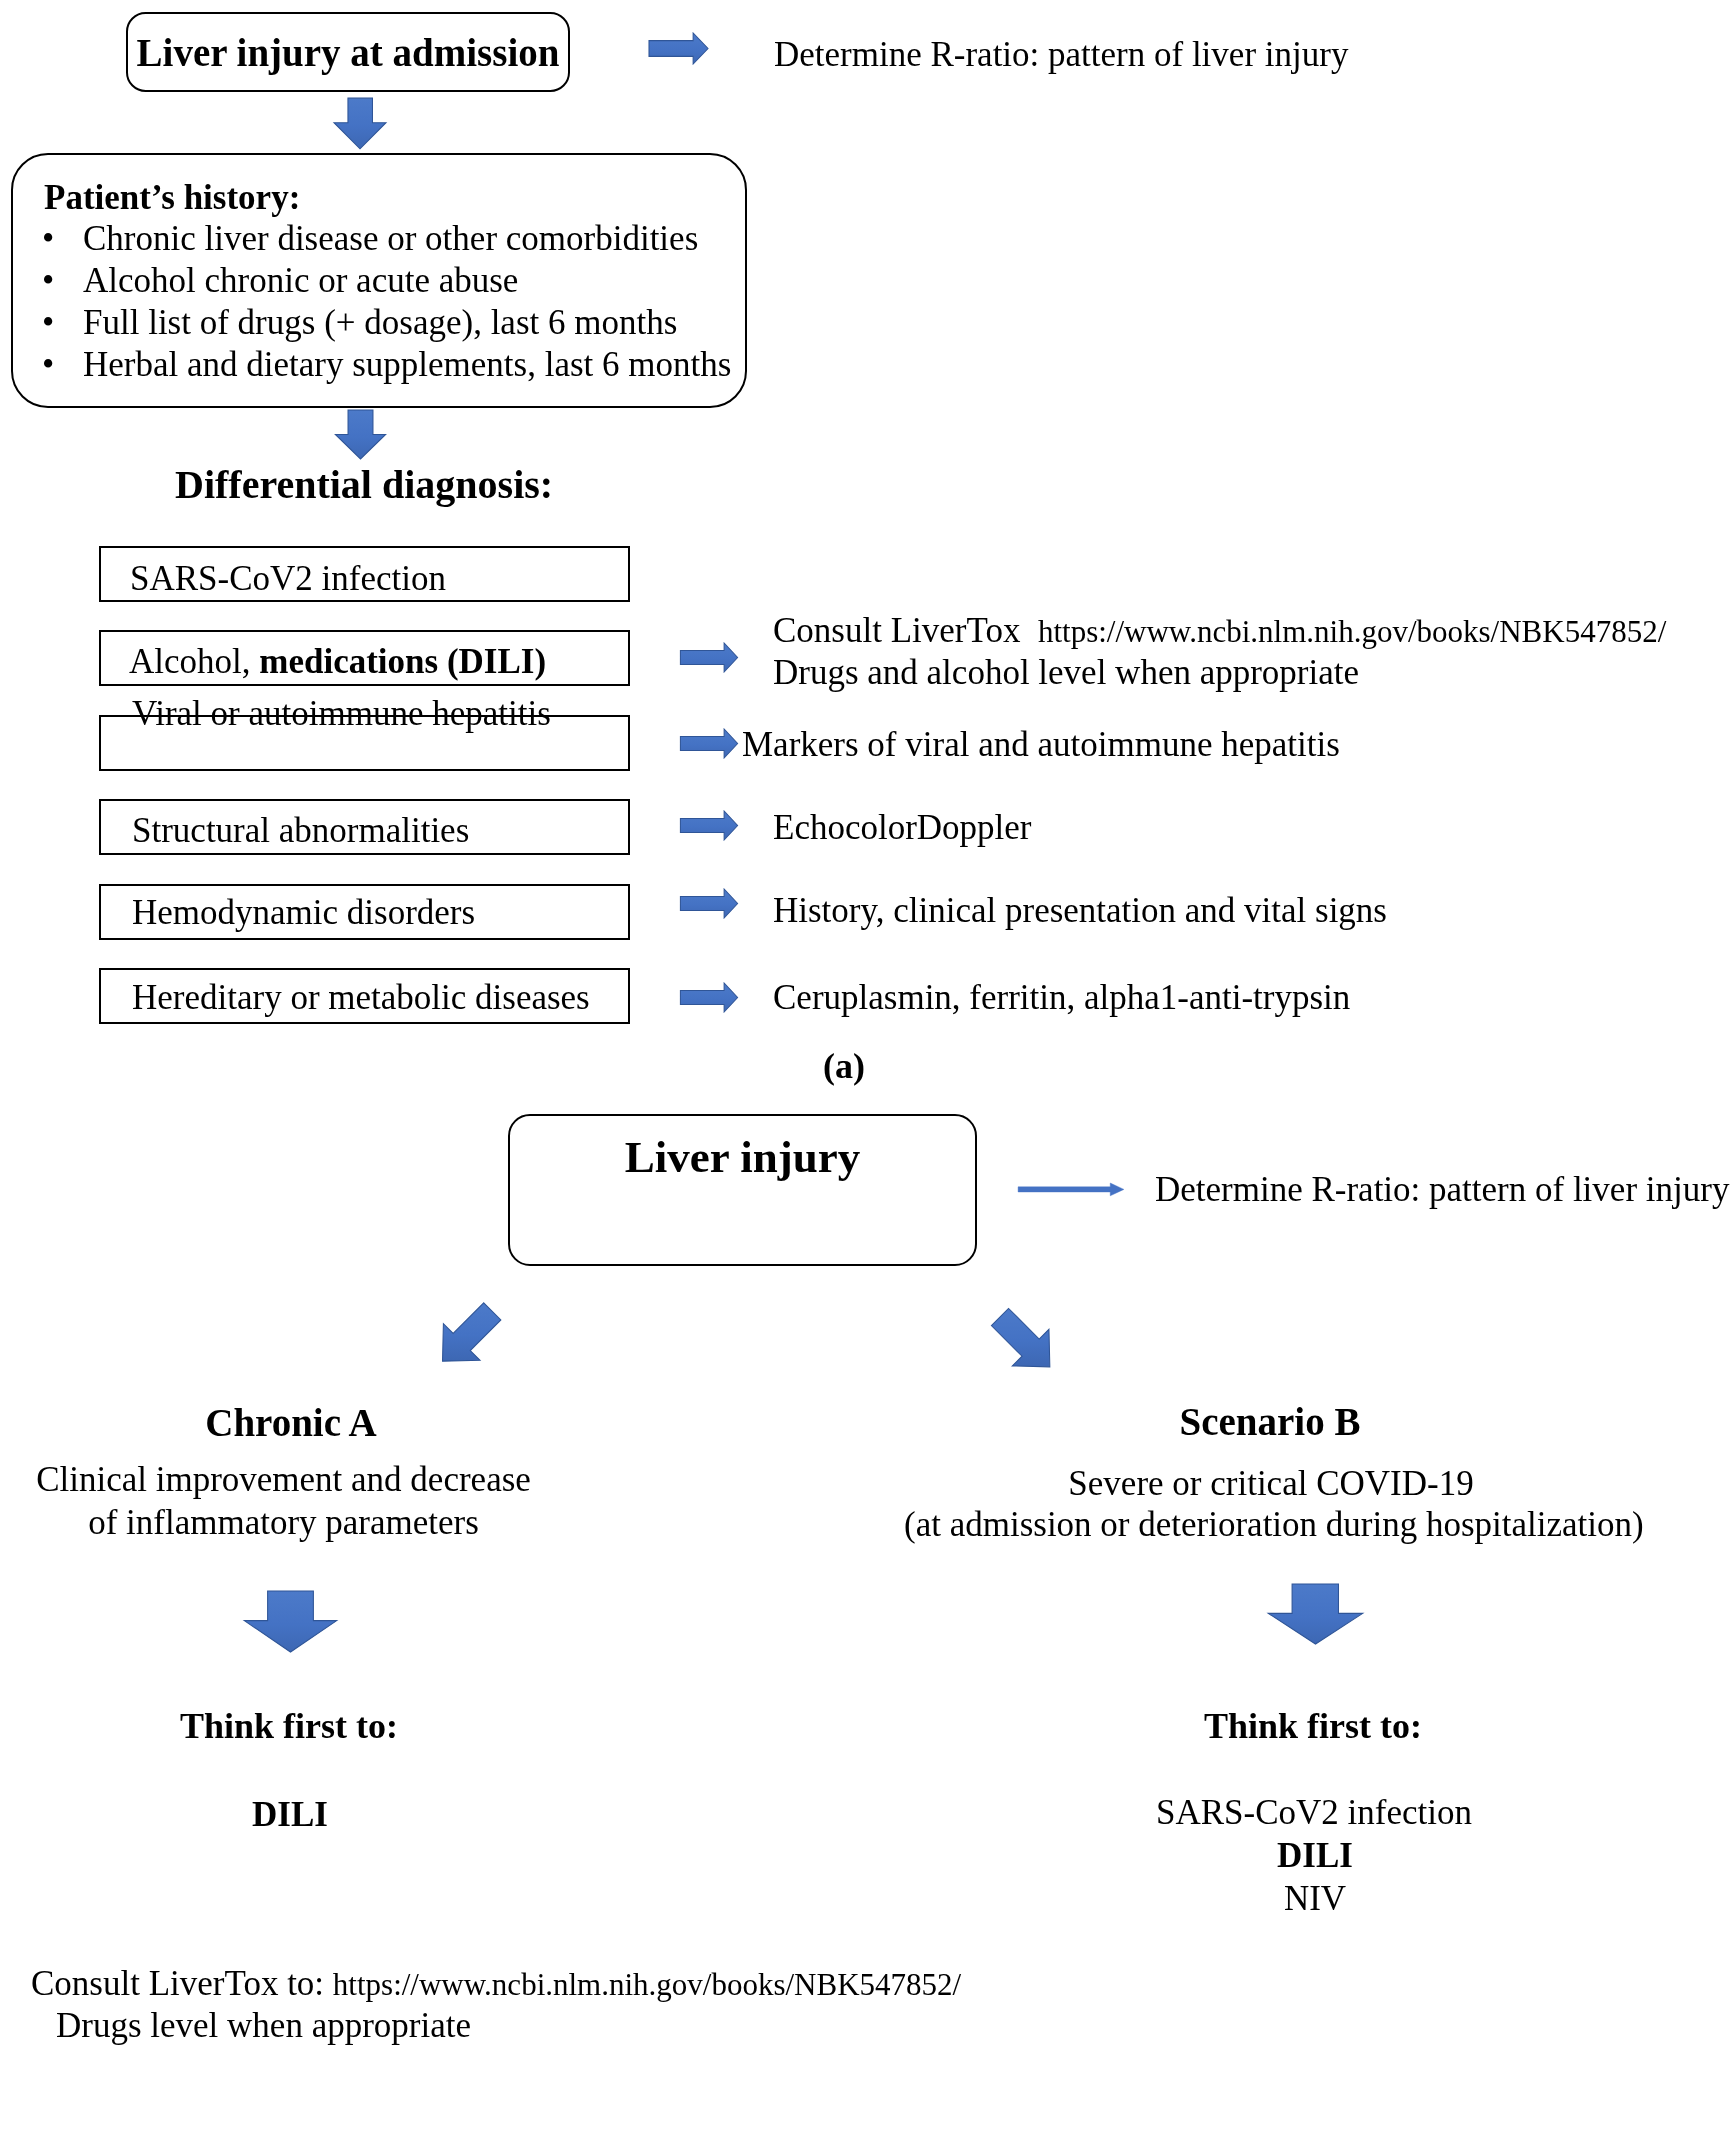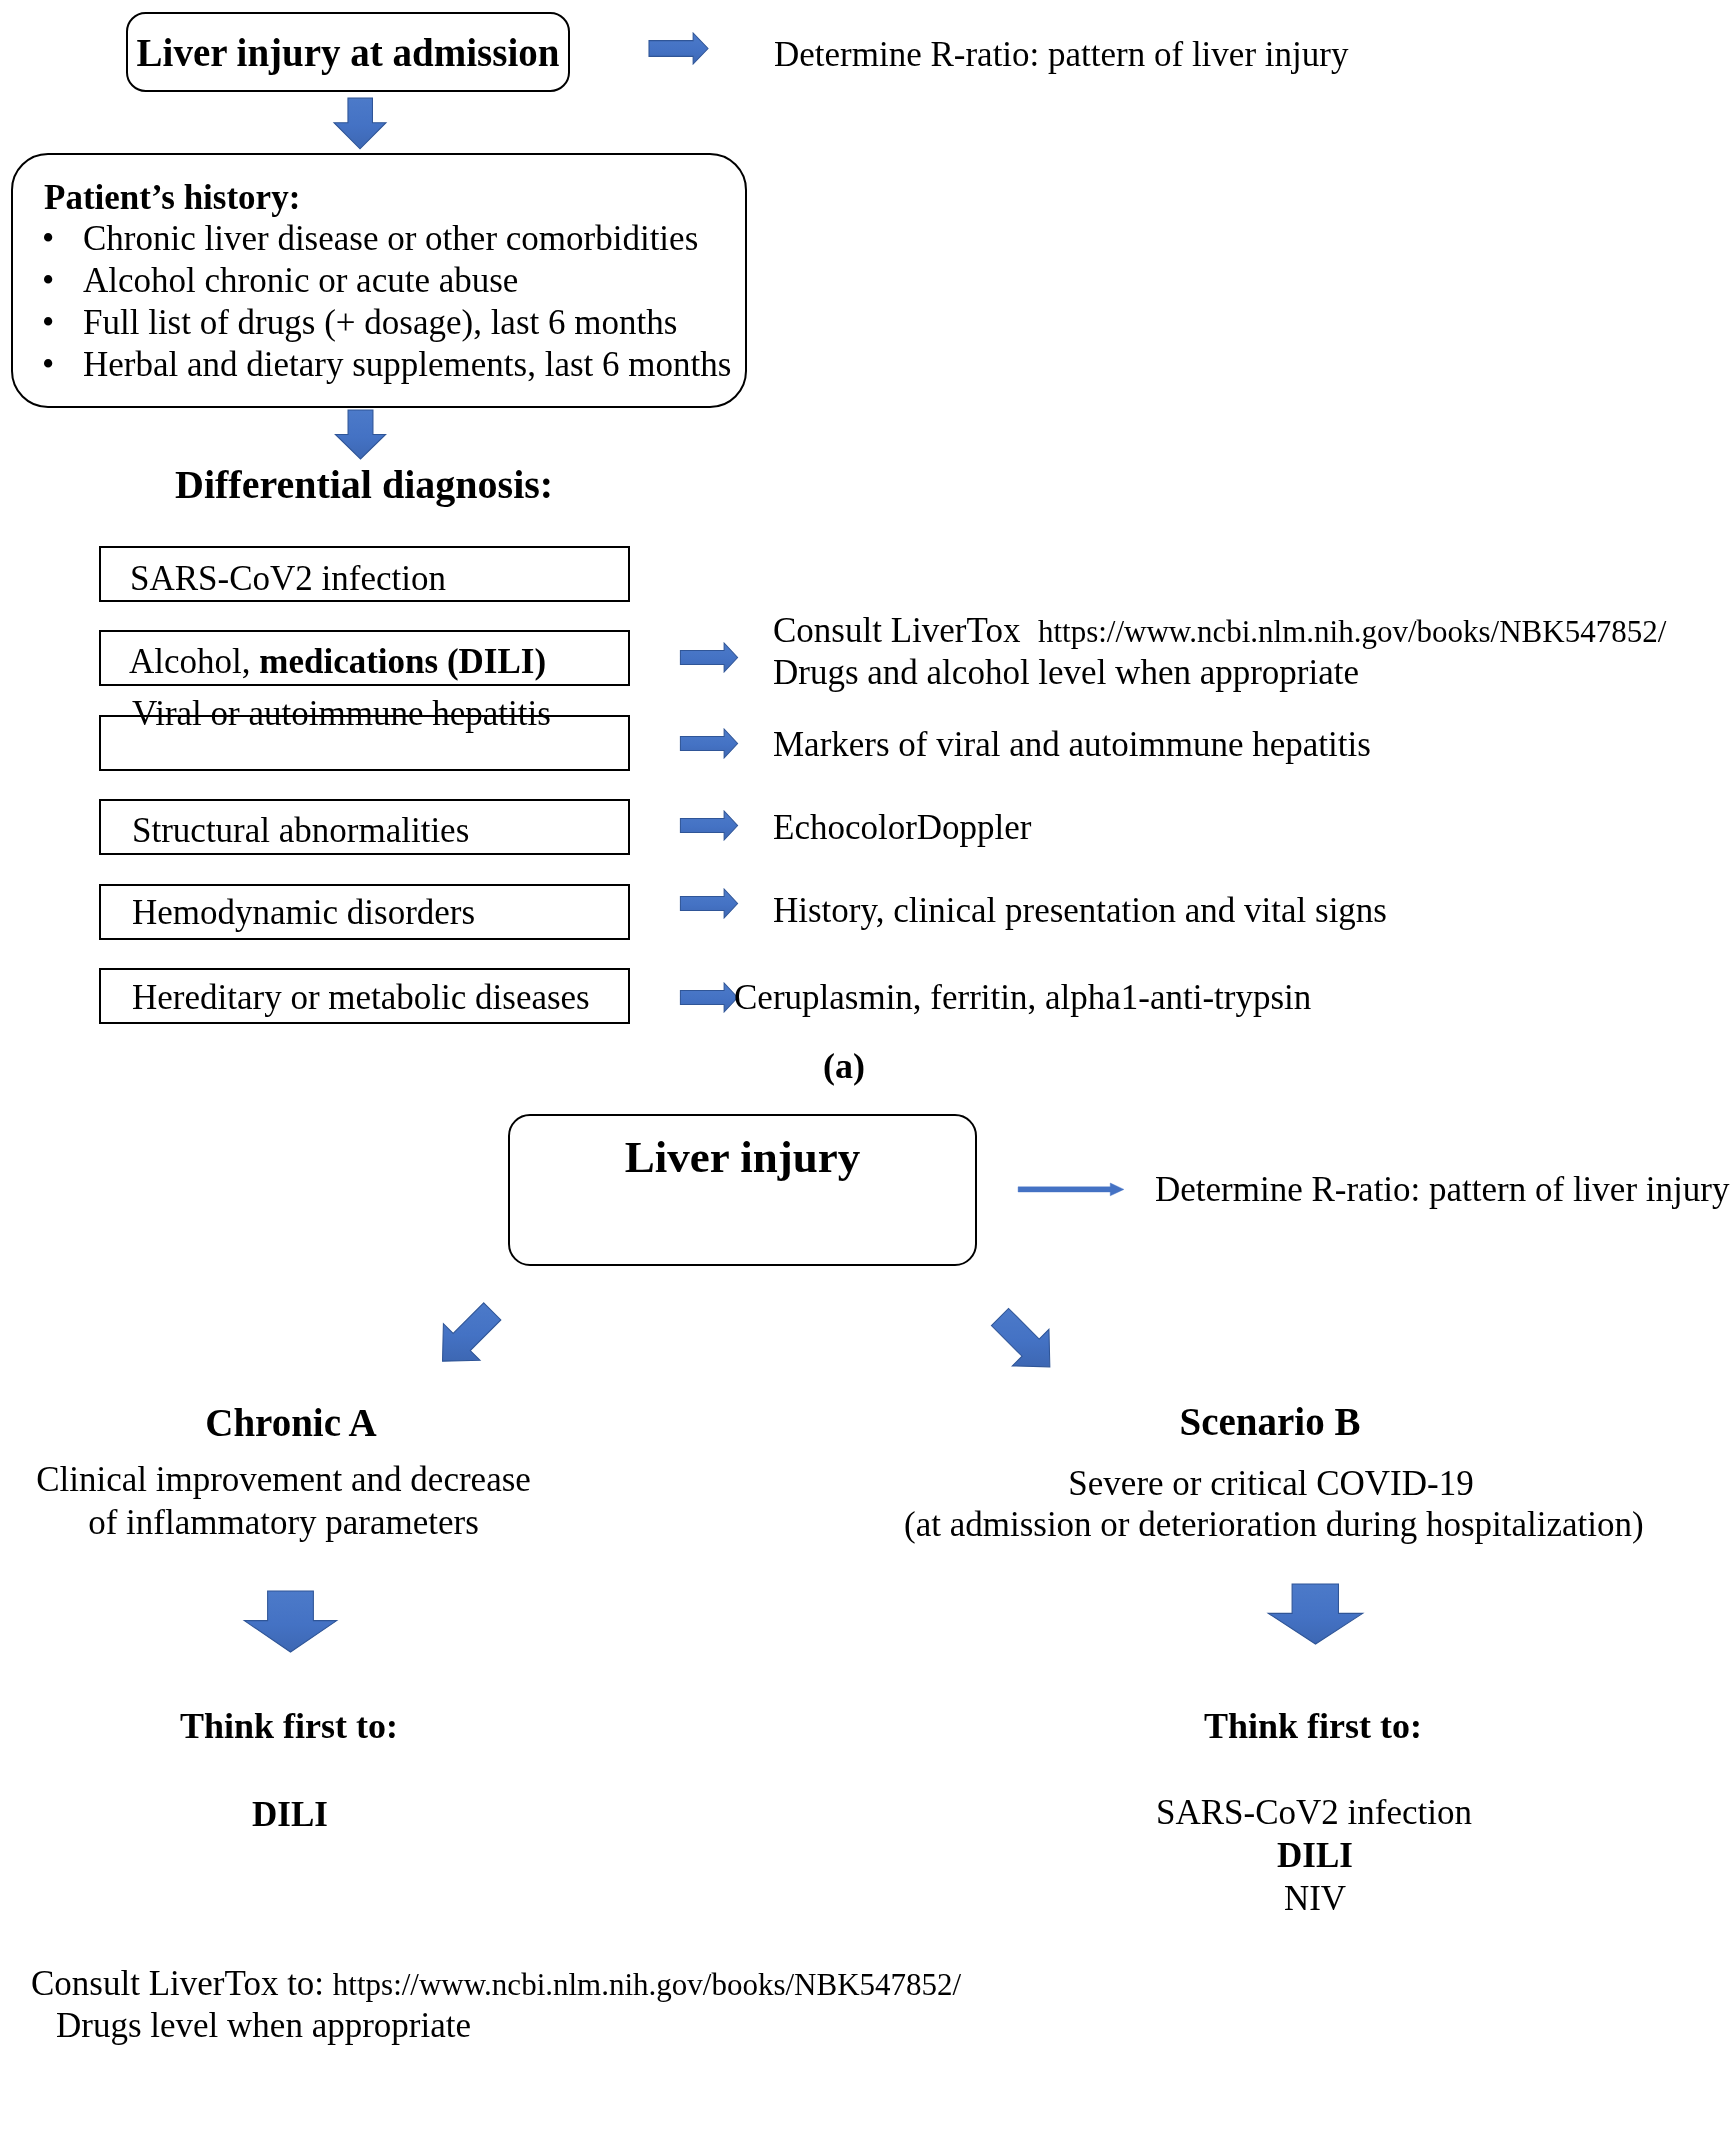--- a/index.html
+++ b/index.html
@@ -114,24 +114,24 @@
 <div class="txt" style="left:132px;top:813px;">Structural abnormalities</div>
 
 <div class="sbox" style="left:99px;top:884px;width:531px;height:56px;"></div>
 <div class="txt" style="left:132px;top:895px;">Hemodynamic disorders</div>
 
 <div class="sbox" style="left:99px;top:968px;width:531px;height:56px;"></div>
 <div class="txt" style="left:132px;top:980px;">Hereditary or metabolic diseases</div>
 
 <div class="txt" style="left:773px;top:613px;"><span>Consult LiverTox  </span><span style="font-size:31px;">https://www.ncbi.nlm.nih.gov/books/NBK547852/</span></div>
 <div class="txt" style="left:773px;top:655px;">Drugs and alcohol level when appropriate</div>
-<div class="txt" style="left:773px;top:727px;">Markers of viral and autoimmune hepatitis</div>
+<div class="txt" style="left:742px;top:727px;">Markers of viral and autoimmune hepatitis</div>
 <div class="txt" style="left:773px;top:810px;">EchocolorDoppler</div>
 <div class="txt" style="left:773px;top:893px;">History, clinical presentation and vital signs</div>
-<div class="txt" style="left:734px;top:980px;">Ceruplasmin, ferritin, alpha1-anti-trypsin</div>
+<div class="txt" style="left:773px;top:980px;">Ceruplasmin, ferritin, alpha1-anti-trypsin</div>
 
 <div class="txt b ctr" style="left:823px;top:1048px;font-size:36px;">(a)</div>
 
 <div class="rbox" style="left:508px;top:1114px;width:469px;height:152px;border-radius:22px;">
   <div class="txt b ctr" style="left:0;right:0;top:19px;font-size:45px;">Liver injury</div>
 </div>
 
 <div class="txt" style="left:1155px;top:1172px;">Determine R-ratio: pattern of liver injury</div>
 
 <div class="txt b ctr" style="left:142px;top:1403px;width:298px;font-size:39px;">Chronic A</div>

